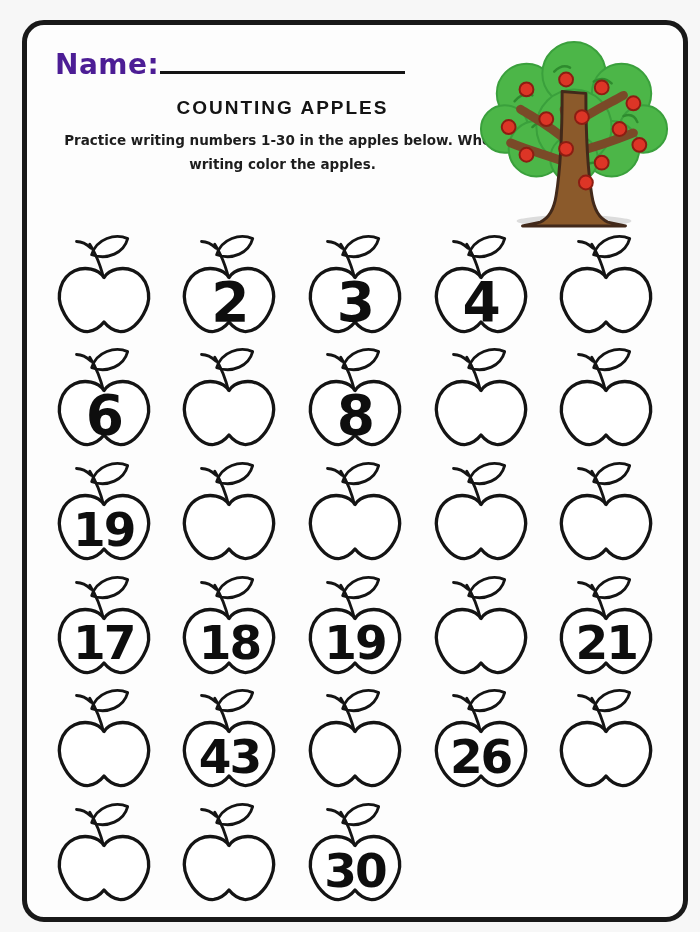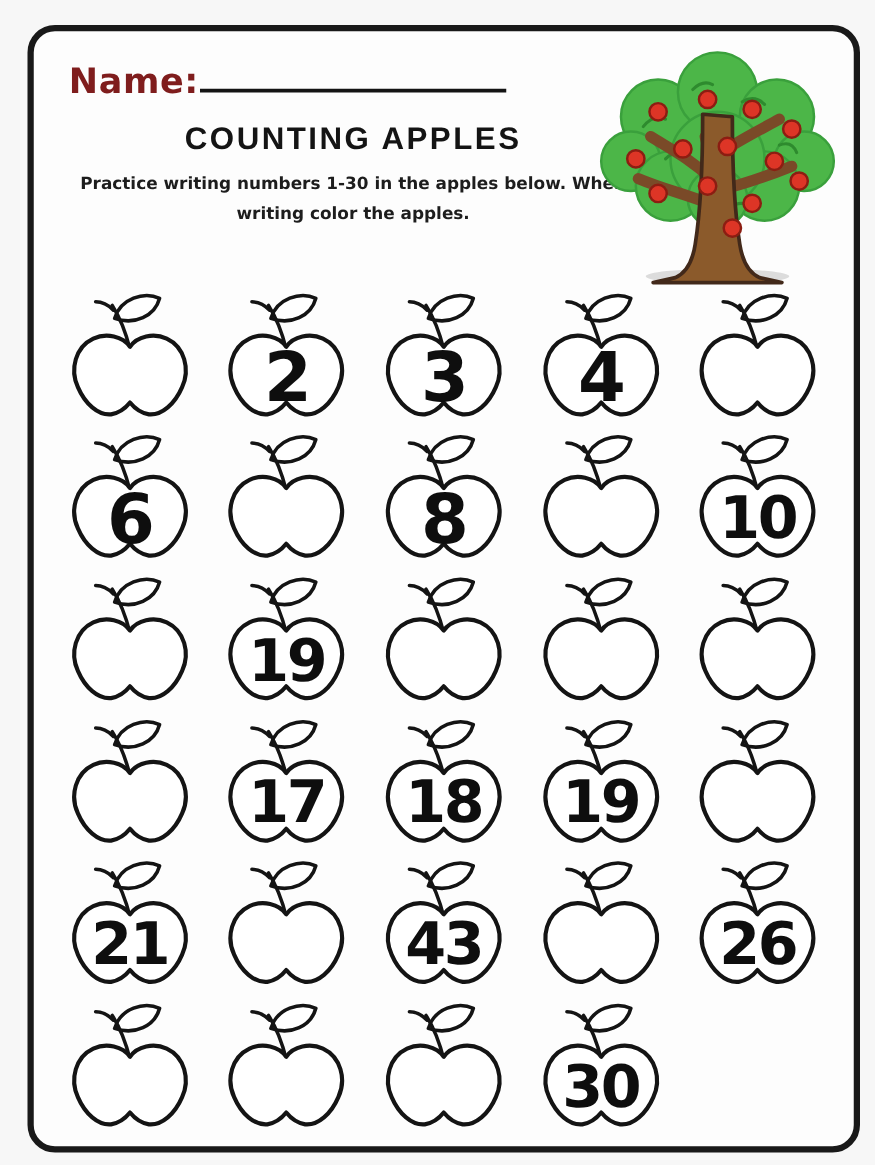--- a/index.html
+++ b/index.html
@@ -13,34 +13,34 @@
   .page {
     position:absolute; left:22px; top:20px; width:666px; height:902px;
     box-sizing:border-box;
     background:#fdfdfd;
     border:5px solid #191919;
     border-radius:22px;
   }
   
   .name-row {
     position:absolute; left:28px; top:22px;
-    font-size:28px; font-weight:600; color:#7f1d1d;
+    font-size:28px; font-weight:600; color:#4c1d95;
     letter-spacing:0.5px; white-space:nowrap;
   }
   .name-line {
     display:inline-block; width:245px; height:24px;
     border-bottom:3px solid #141414; margin-left:1px;
     vertical-align:baseline;
   }
   .header-text {
     position:absolute; left:28px; top:72px; width:455px;
     text-align:center; color:#141414;
   }
   .title {
-    font-size:25px; font-weight:700; letter-spacing:2px;
+    font-size:19px; font-weight:700; letter-spacing:2px;
     font-family:"Liberation Sans", sans-serif;
     margin-bottom:10px;
   }
   .instr {
     font-size:13.5px; font-weight:700; line-height:1.75; color:#1d1d1d;
     font-family:"DejaVu Sans", sans-serif;
   }
   
   .tree {
     position:absolute; right:10px; top:6px; width:198px; height:200px;
@@ -261,34 +261,20 @@
       <path d="M60,50 C57,38 52,24 45,13" fill="none" stroke="#141414" stroke-width="3" stroke-linecap="round"></path>
       <path d="M46,17 C41,12 36,10 31,10" fill="none" stroke="#141414" stroke-width="3" stroke-linecap="round"></path>
 
       <path d="M60,48 C54,39 40,36 29,41 C14,48 9,67 16,82 C22,96 33,106 44,105
                C50,104 56,100 60,95 C64,100 70,104 76,105 C87,106 98,96 104,82
                C111,67 106,48 91,41 C80,36 66,39 60,48 Z" fill="#ffffff" stroke="#141414" stroke-width="3.5" stroke-linejoin="round"></path>
     </svg>
     <span class="num" data-len="0"></span>
   </div>
 
-  <div class="cell">
-    <svg class="apple" viewBox="0 0 120 114">
-
-      <path d="M47,24 C52,7 72,1 85,7 C81,22 64,30 47,24 Z" fill="#ffffff" stroke="#141414" stroke-width="3" stroke-linejoin="round"></path>
-
-      <path d="M60,50 C57,38 52,24 45,13" fill="none" stroke="#141414" stroke-width="3" stroke-linecap="round"></path>
-      <path d="M46,17 C41,12 36,10 31,10" fill="none" stroke="#141414" stroke-width="3" stroke-linecap="round"></path>
-
-      <path d="M60,48 C54,39 40,36 29,41 C14,48 9,67 16,82 C22,96 33,106 44,105
-               C50,104 56,100 60,95 C64,100 70,104 76,105 C87,106 98,96 104,82
-               C111,67 106,48 91,41 C80,36 66,39 60,48 Z" fill="#ffffff" stroke="#141414" stroke-width="3.5" stroke-linejoin="round"></path>
-    </svg>
-    <span class="num" data-len="2">10</span>
-  </div>
 
   <div class="cell">
     <svg class="apple" viewBox="0 0 120 114">
 
       <path d="M47,24 C52,7 72,1 85,7 C81,22 64,30 47,24 Z" fill="#ffffff" stroke="#141414" stroke-width="3" stroke-linejoin="round"></path>
 
       <path d="M60,50 C57,38 52,24 45,13" fill="none" stroke="#141414" stroke-width="3" stroke-linecap="round"></path>
       <path d="M46,17 C41,12 36,10 31,10" fill="none" stroke="#141414" stroke-width="3" stroke-linecap="round"></path>
 
       <path d="M60,48 C54,39 40,36 29,41 C14,48 9,67 16,82 C22,96 33,106 44,105

